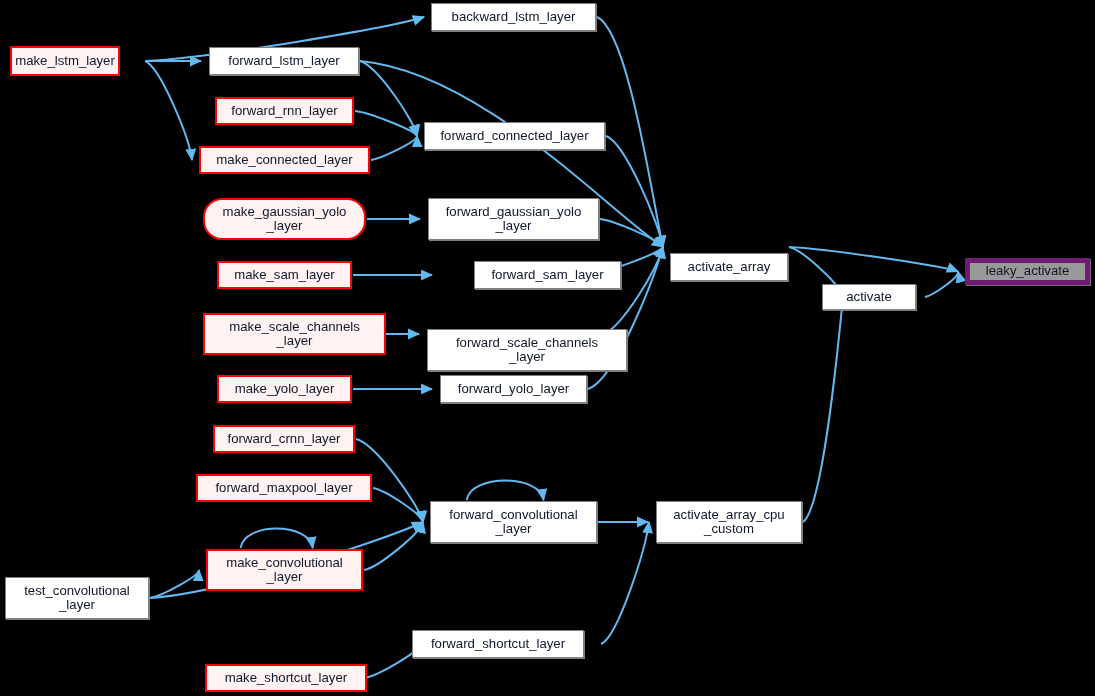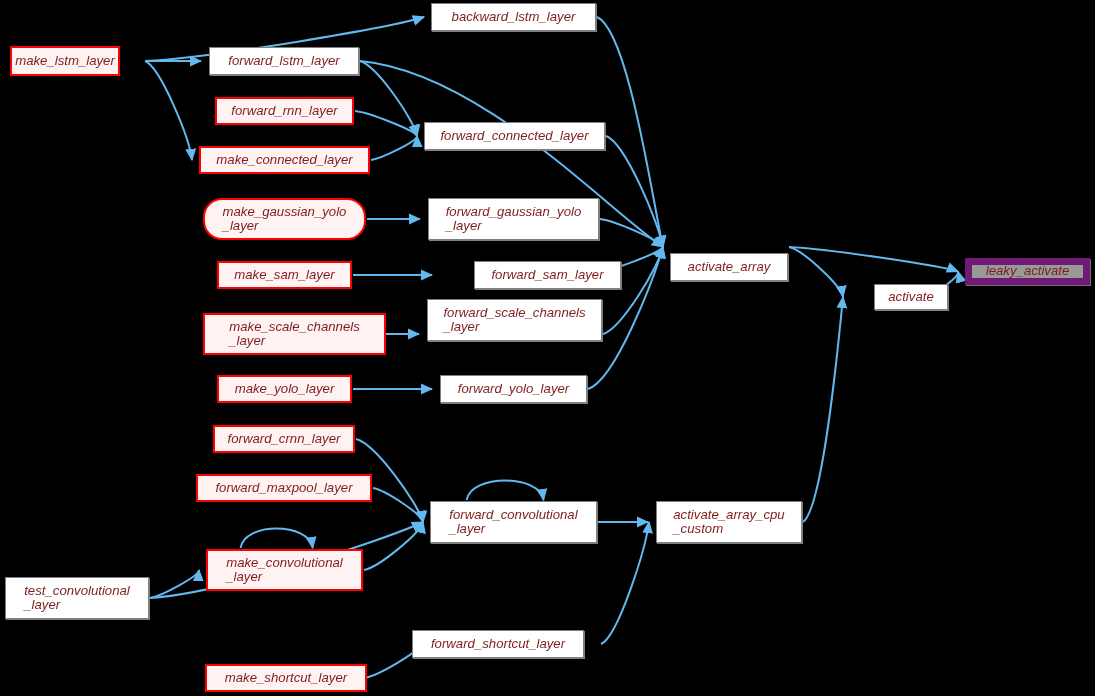--- a/index.html
+++ b/index.html
@@ -1,25 +1,25 @@
 <!DOCTYPE html>
 <html><head>
 <meta charset="utf-8">
 <style>
   html,body{margin:0;padding:0;background:#000;}
   #stage{position:relative;width:1095px;height:696px;background:#000;overflow:hidden;
          font-family:"Liberation Sans","DejaVu Sans",sans-serif;}
   svg#edges{position:absolute;left:0;top:0;width:1095px;height:696px;}
   .node{position:absolute;box-sizing:border-box;display:flex;align-items:center;
-        justify-content:center;text-align:left;line-height:1.08;
-        font-size:13.2px;color:#7f1d1d;white-space:pre;font-style:italic;}
+        justify-content:center;text-align:center;line-height:1.08;
+        font-size:13.2px;color:#0f172a;white-space:pre;}
   .node.plain{background:#ffffff;border:1px solid #808080;
               box-shadow:1px 1px 0 0 #808080;}
   .node.caller{background:#fff2f2;border:2px solid #ff0000;}
-  .node.current{background:#999999;border:7px solid #701a75;
+  .node.current{background:#999999;border:5px solid #701a75;
                 box-shadow:1px 1px 0 0 #707070;}
 </style>
 </head>
 <body>
 
 <div id="stage">
   <svg id="edges" viewBox="0 0 1095 696" xmlns="http://www.w3.org/2000/svg">
     <defs>
       <marker id="ah" viewBox="0 0 10 10" refX="9" refY="5" markerWidth="6.2" markerHeight="6.2" orient="auto-start-reverse">
         <path d="M0,0.6 L10,5 L0,9.4 z" fill="#63b8ef"></path>
@@ -67,33 +67,33 @@
       <div class="node caller" style="left: 199px; top: 146px; width: 171px; height: 28px;">make_connected_layer</div>
       <div class="node plain" style="left: 424px; top: 122px; width: 181px; height: 28px;">forward_connected_layer</div>
       <div class="node caller" style="left: 203px; top: 198px; width: 163px; height: 42px; border-radius: 19px;">make_gaussian_yolo
 _layer</div>
       <div class="node plain" style="left: 428px; top: 198px; width: 171px; height: 42px;">forward_gaussian_yolo
 _layer</div>
       <div class="node caller" style="left: 217px; top: 261px; width: 135px; height: 28px;">make_sam_layer</div>
       <div class="node plain" style="left: 440px; top: 261px; width: 147px; height: 28px; margin-left: 34px;">forward_sam_layer</div>
       <div class="node caller" style="left: 203px; top: 313px; width: 183px; height: 42px;">make_scale_channels
 _layer</div>
-      <div class="node plain" style="left: 427px; top: 299px; width: 175px; height: 42px;">forward_scale_channels
+      <div class="node plain" style="left: 427px; top: 329px; width: 200px; height: 42px;">forward_scale_channels
 _layer</div>
       <div class="node caller" style="left: 217px; top: 375px; width: 135px; height: 28px;">make_yolo_layer</div>
       <div class="node plain" style="left: 440px; top: 375px; width: 147px; height: 28px;">forward_yolo_layer</div>
       <div class="node caller" style="left: 213px; top: 425px; width: 142px; height: 28px;">forward_crnn_layer</div>
       <div class="node caller" style="left: 196px; top: 474px; width: 176px; height: 28px;">forward_maxpool_layer</div>
       <div class="node plain" style="left: 430px; top: 501px; width: 167px; height: 42px;">forward_convolutional
 _layer</div>
       <div class="node caller" style="left: 206px; top: 549px; width: 157px; height: 42px;">make_convolutional
 _layer</div>
       <div class="node plain" style="left: 5px; top: 577px; width: 144px; height: 42px;">test_convolutional
 _layer</div>
       <div class="node plain" style="left: 412px; top: 630px; width: 172px; height: 28px;">forward_shortcut_layer</div>
       <div class="node caller" style="left: 205px; top: 664px; width: 162px; height: 28px;">make_shortcut_layer</div>
       <div class="node plain" style="left: 670px; top: 233px; width: 118px; height: 28px; margin-top: 20px;">activate_array</div>
       <div class="node plain" style="left: 656px; top: 501px; width: 146px; height: 42px;">activate_array_cpu
 _custom</div>
-      <div class="node plain" style="left: 874px; top: 284px; width: 74px; height: 26px;">activate</div>
+      <div class="node plain" style="left: 822px; top: 284px; width: 94px; height: 26px;">activate</div>
       <div class="node current" style="left: 965px; top: 258px; width: 125px; height: 27px;">leaky_activate</div>
     </div>
 </div>
 
 </body></html>

